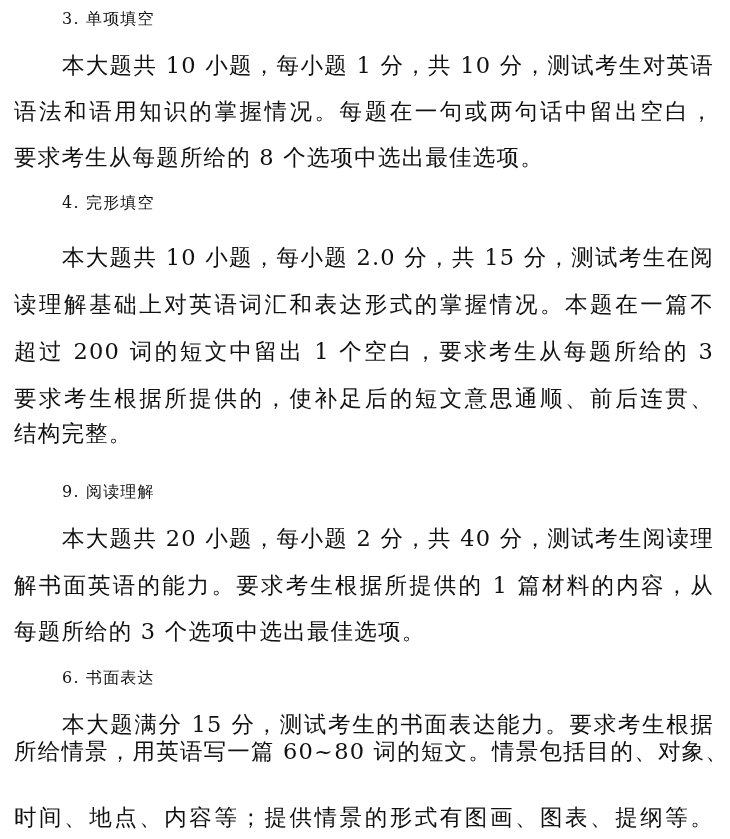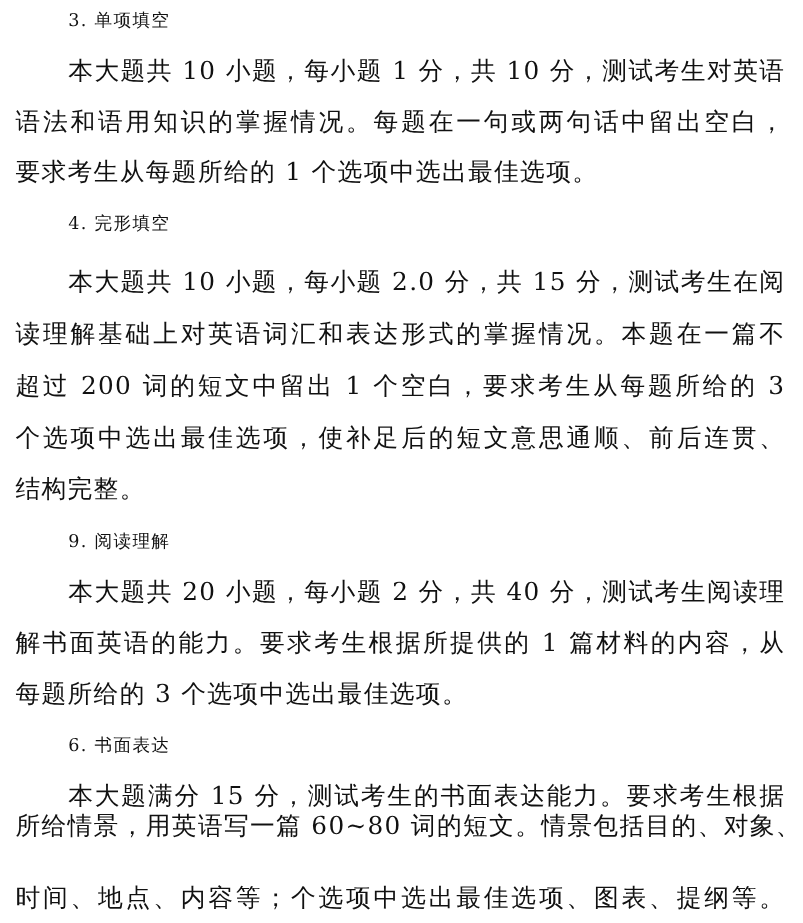--- a/index.html
+++ b/index.html
@@ -43,37 +43,37 @@
       letter-spacing: 1.2px;
     }
   </style>
 </head>
 <body>
 
 <div>
   <div class="heading" style="top:4px">3. 单项填空</div>
   <div class="line indent just" style="top:50px">本大题共 10 小题，每小题 1 分，共 10 分，测试考生对英语</div>
   <div class="line just" style="top:96px">语法和语用知识的掌握情况。每题在一句或两句话中留出空白，</div>
-  <div class="line" style="top:142px">要求考生从每题所给的 1 个选项中选出最佳选项。</div>
+  <div class="line" style="top:142px">要求考生从每题所给的 8 个选项中选出最佳选项。</div>
 </div>
 
 <div>
   <div class="heading" style="top:188px">4. 完形填空</div>
   <div class="line indent just" style="top:242px">本大题共 10 小题，每小题 2.0 分，共 15 分，测试考生在阅</div>
   <div class="line just" style="top:289px">读理解基础上对英语词汇和表达形式的掌握情况。本题在一篇不</div>
   <div class="line just" style="top:336px">超过 200 词的短文中留出 1 个空白，要求考生从每题所给的 3</div>
-  <div class="line just" style="top:383px">个选项中选出最佳选项，使补足后的短文意思通顺、前后连贯、</div>
-  <div class="line" style="top:430px">结构完整。</div>
+  <div class="line just" style="top:383px">要求考生根据所提供的，使补足后的短文意思通顺、前后连贯、</div>
+  <div class="line" style="top:418px">结构完整。</div>
 </div>
 
 <div>
   <div class="heading" style="top:477px">9. 阅读理解</div>
   <div class="line indent just" style="top:523px">本大题共 20 小题，每小题 2 分，共 40 分，测试考生阅读理</div>
   <div class="line just" style="top:570px">解书面英语的能力。要求考生根据所提供的 1 篇材料的内容，从</div>
   <div class="line" style="top:616px">每题所给的 3 个选项中选出最佳选项。</div>
 </div>
 
 <div>
   <div class="heading" style="top:663px">6. 书面表达</div>
   <div class="line indent just" style="top:709px">本大题满分 15 分，测试考生的书面表达能力。要求考生根据</div>
   <div class="line just" style="top:736px">所给情景，用英语写一篇 60~80 词的短文。情景包括目的、对象、</div>
-  <div class="line just" style="top:802px">时间、地点、内容等；个选项中选出最佳选项、图表、提纲等。</div>
+  <div class="line just" style="top:802px">时间、地点、内容等；提供情景的形式有图画、图表、提纲等。</div>
 </div>
 
 </body></html>

